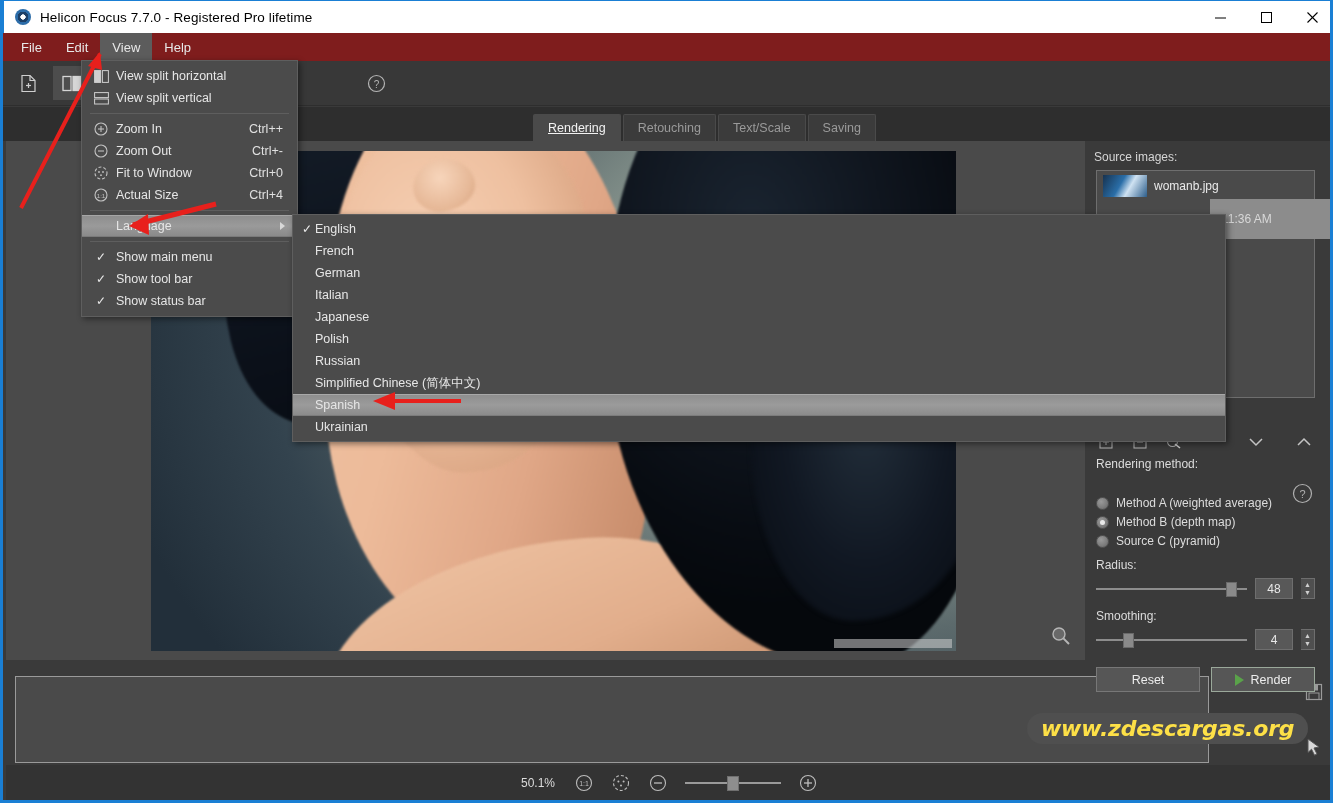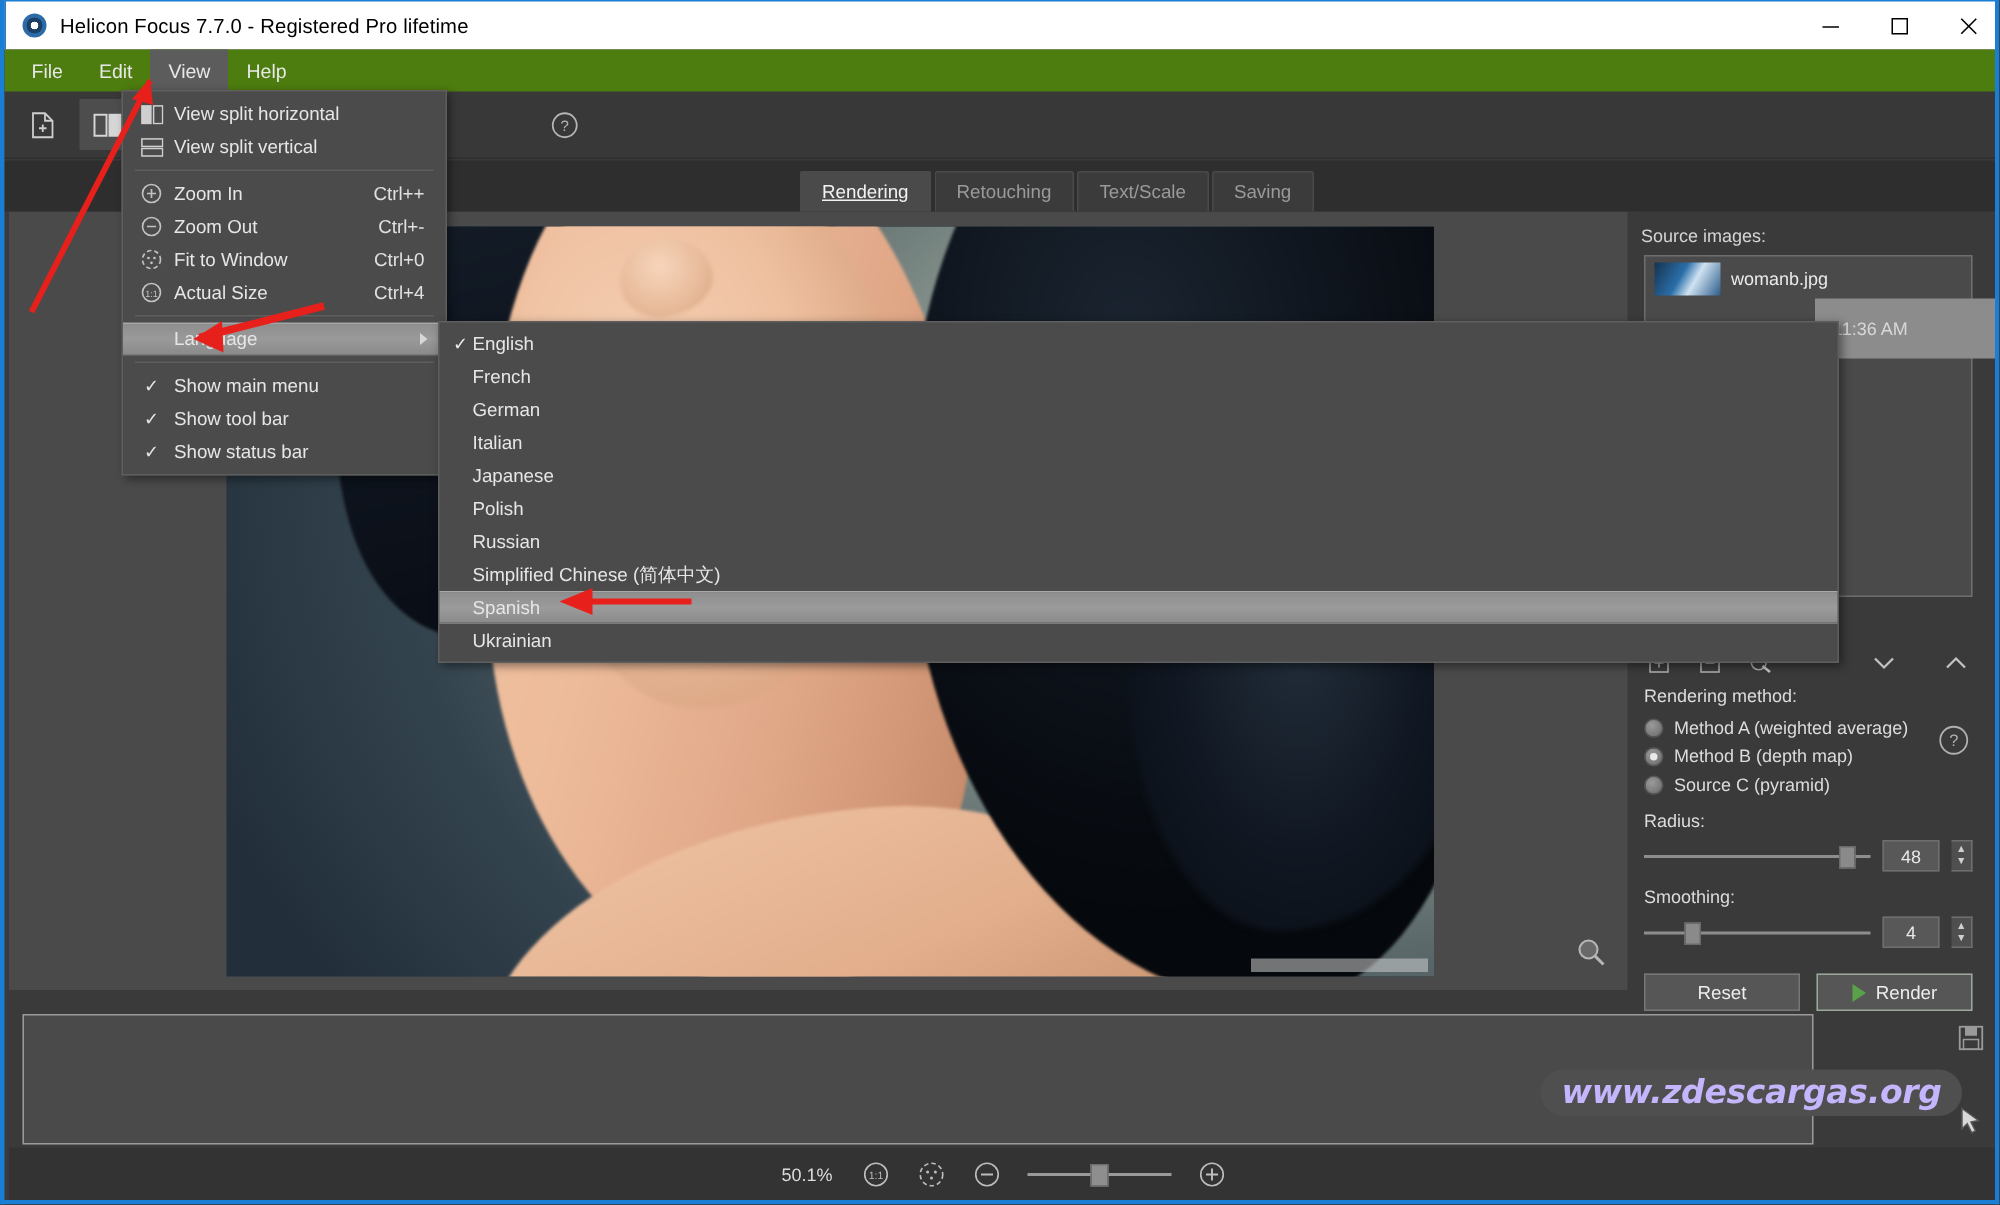--- a/index.html
+++ b/index.html
@@ -38,21 +38,21 @@
   .winbtn {
     width: 46px; height: 33px; display: flex; align-items: center; justify-content: center;
     color: #000; font-size: 13px;
   }
   .winbtn svg { display: block; }
 
   
   .menubar {
     position: absolute; top: 33px; left: 0;
     width: 1327px; height: 28px;
-    background: #4d7c0f;
+    background: #7f1d1d;
     display: flex; align-items: stretch;
     padding-left: 6px;
     z-index: 30;
   }
   .menuitem {
     padding: 0 12px; display: flex; align-items: center;
     font-size: 13px; color: #e8e8e8;
   }
   .menuitem.active { background: #5c5c5c; }
 
@@ -216,21 +216,21 @@
     font-size: 12px; display: flex; align-items: center;
     padding-left: 12px;
   }
   .rp-iconrow {
     position: absolute; top: 288px; left: 0; width: 242px; height: 26px;
     display: flex; align-items: center;
   }
   .rp-ic { width: 26px; height: 22px; margin-left: 8px; display: flex; align-items: center; justify-content: center; }
   .rp-chevs { position: absolute; right: 10px; display: flex; gap: 14px; }
   .settings { position: absolute; top: 316px; left: 0; width: 242px; padding: 0 12px 0 11px; }
-  .sec-title { font-size: 12px; color: #dcdcdc; margin-bottom: 7px; }
+  .sec-title { font-size: 12px; color: #dcdcdc; margin-bottom: 25px; }
   .radio-row { display: flex; align-items: center; gap: 7px; margin-bottom: 5px; }
   .radio {
     width: 13px; height: 13px; border-radius: 50%;
     background: radial-gradient(circle at 38% 34%, #9a9a9a 0%, #7c7c7c 60%, #616161 100%);
     border: 1px solid #555; flex: none;
   }
   .radio.on::after {
     content: ""; display: block; width: 5px; height: 5px; margin: 3px auto 0;
     background: #e9e9e9; border-radius: 50%;
   }
@@ -285,21 +285,21 @@
   }
   .film-save {
     position: absolute; right: 10px; top: 23px;
     width: 18px; height: 18px;
   }
   .watermark {
     position: absolute; left: 1024px; top: 713px;
     padding: 3px 14px;
     background: #4f4f4f;
     border-radius: 16px;
-    color: #c4b5fd;
+    color: #fde047;
     font-family: "DejaVu Sans", sans-serif;
     font-weight: bold; font-style: italic;
     font-size: 22px;
     letter-spacing: -.2px;
     z-index: 12;
     white-space: nowrap;
   }
   .wm-cursor {
     position: absolute; left: 1303px; top: 738px; z-index: 13;
   }

